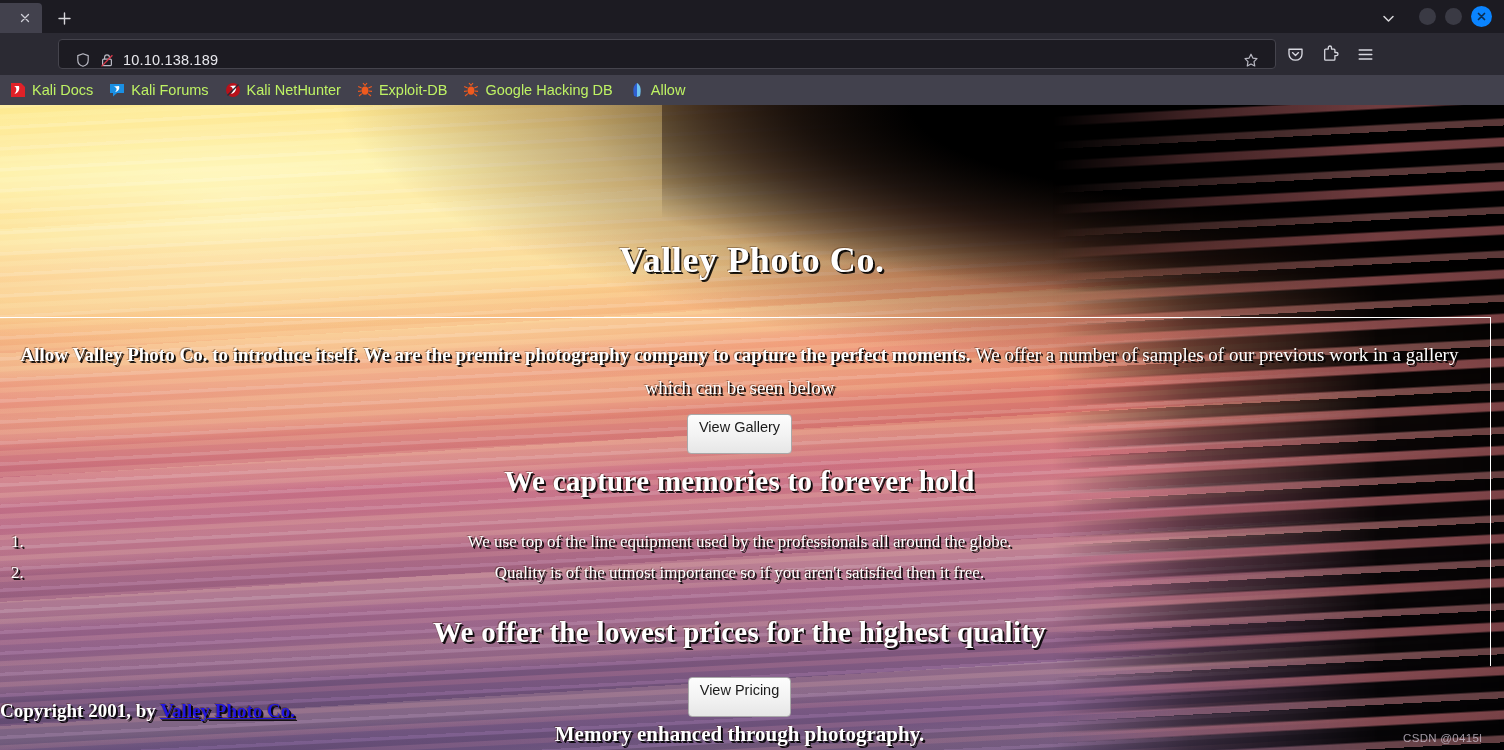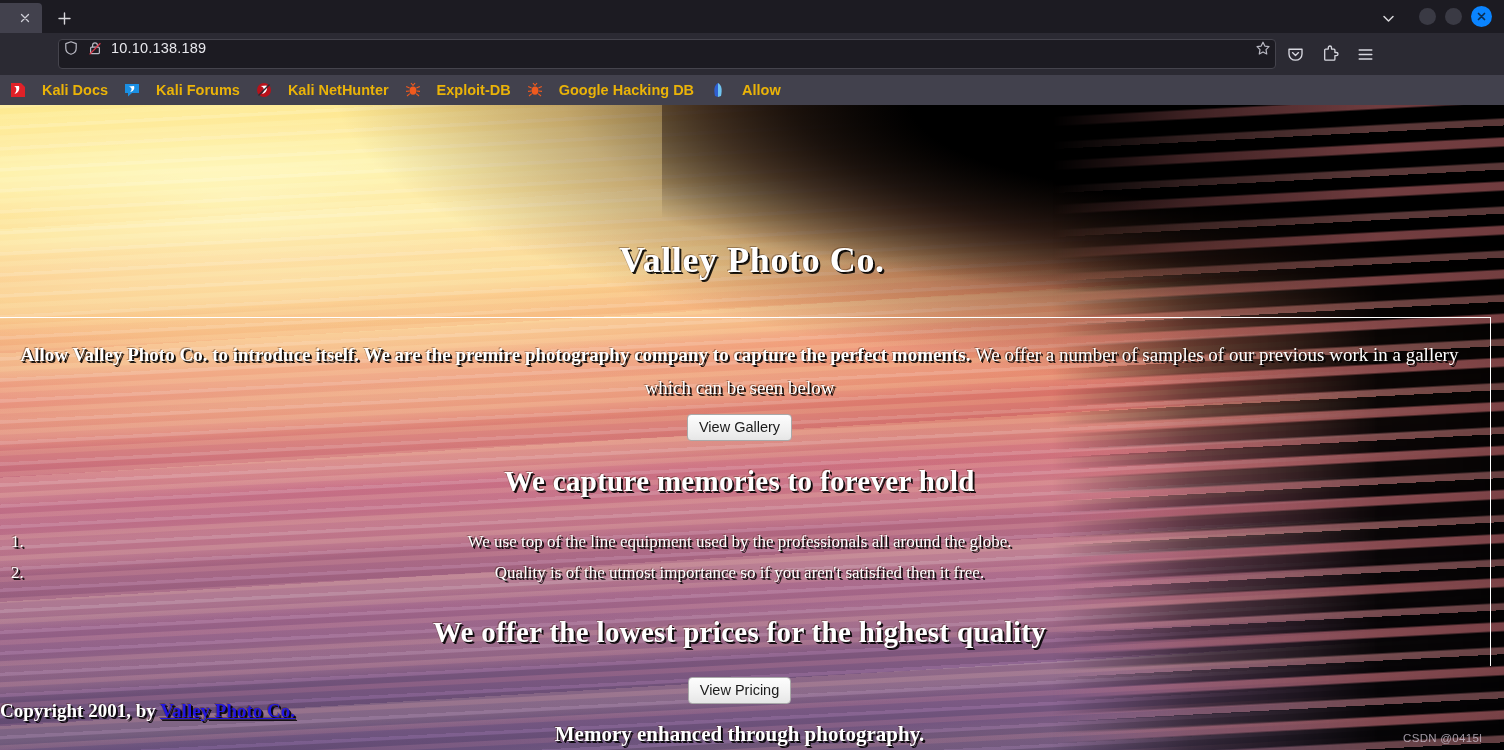--- a/index.html
+++ b/index.html
@@ -51,39 +51,39 @@
 
   
   .navbar {
     height: 42px; background: #2b2a33;
     display: flex; align-items: center; padding: 0 10px;
     flex: 0 0 42px;
   }
   .urlbar {
     flex: 1; height: 30px; background: #1c1b22;
     border: 1px solid #45444d; border-radius: 4px;
-    display: flex; align-items: flex-start; padding: 0 4px; gap: 8px;
+    display: flex; align-items: flex-end; padding: 0 16px; gap: 8px;
     margin-left: 48px; margin-right: 10px; max-width: 1218px;
   }
   .urlbar-icon { display: flex; align-items: center; color: #b9b9c3; flex: 0 0 auto; }
   .url-text { color: #e8e8ed; font-size: 14.5px; letter-spacing: .2px; flex: 1; }
   .star-icon { color: #b9b9c3; }
   .nav-actions { display: flex; align-items: center; gap: 16px; padding-right: 12px; }
   .nav-actions .ic { color: #d8d8e0; display: flex; align-items: center; }
 
   
   .bookmarks {
     height: 30px; background: #42414d;
     display: flex; align-items: center; gap: 0px; padding: 0 2px;
     flex: 0 0 30px;
   }
   .bm {
-    display: flex; align-items: center; gap: 16px;
+    display: flex; align-items: center; gap: 6px;
     padding: 2px 8px; border-radius: 4px;
-    color: #eab308; font-size: 14.5px; white-space: nowrap; font-weight: bold;
+    color: #bef264; font-size: 14.5px; white-space: nowrap;
   }
   .bm .fav { width: 16px; height: 16px; flex: 0 0 16px; display: block; }
 
   
   .viewport {
     flex: 1; position: relative; overflow: hidden;
     background: #000;
   }
   
   .bg-photo {
@@ -173,21 +173,21 @@
   .intro b { font-weight: bold; margin-top: 44px; }
 
   .btn-row { position: absolute; left: 0; right: 0; text-align: center; }
   .btn-row-1 { top: 96px; }
   .btn-row-2 { top: 359px; }
   .webbtn {
     font-family: "Liberation Sans", sans-serif;
     font-size: 14.5px; color: #1b1b1b;
     background: linear-gradient(180deg, #fdfdfd 0%, #f2f2f2 55%, #e6e6e6 100%);
     border: 1px solid #a9a9a9; border-radius: 4px;
-    padding: 4px 11px 5px; cursor: pointer;
+    padding: 4px 11px 18px; cursor: pointer;
   }
 
   .h2-line {
     position: absolute; left: 0; right: 0;
     text-align: center; font-size: 29px; font-weight: bold; letter-spacing: .3px;
   }
   .h2-memories { top: 147px; }
   .h2-prices   { top: 298px; }
 
   .oli {

